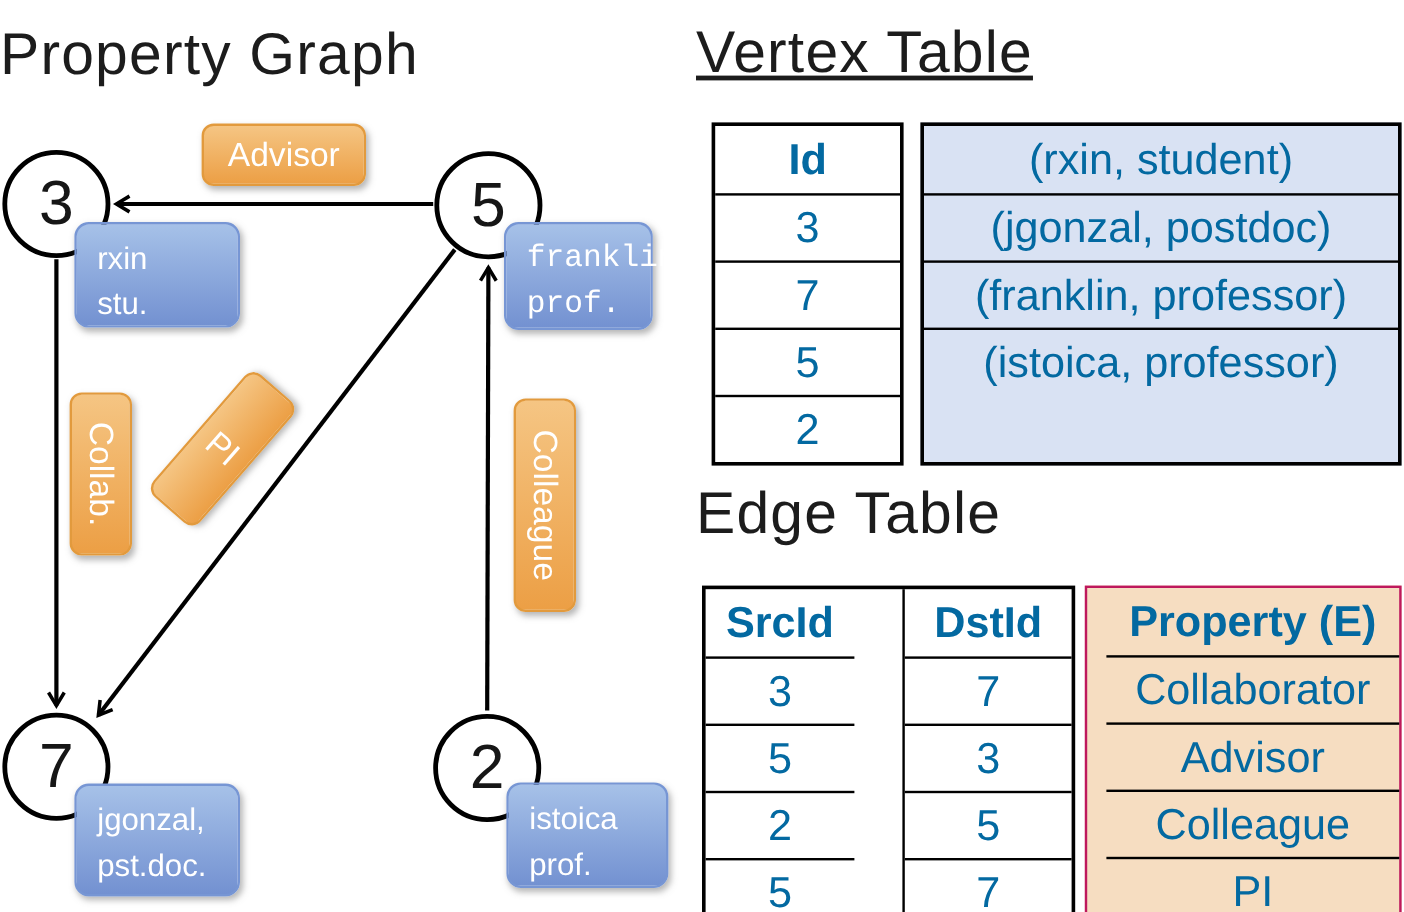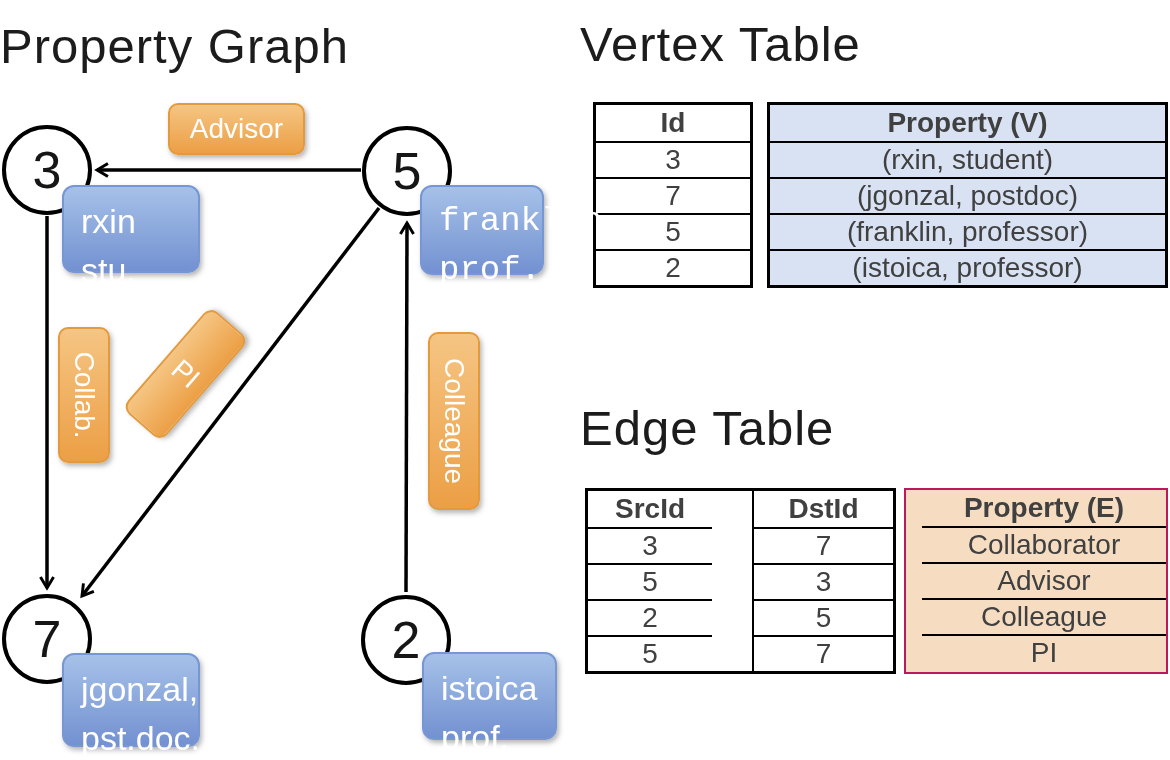--- a/index.html
+++ b/index.html
@@ -2,21 +2,21 @@
 <html style="--vertex-property-bg: #d9e2f3; --edge-property-bg: #f6ddc1; --node-label-blue-top: #a6c1e8; --node-label-blue-bottom: #7391d1; --edge-label-orange-top: #f5c583; --edge-label-orange-bottom: #ec9f45; --line-color: #000000;"><head>
 <meta charset="utf-8">
 <style>
   * { margin:0; padding:0; box-sizing:border-box; }
   html,body { background:#fff; }
   body { font-family:"Liberation Sans", sans-serif; }
   .stage { position:relative; width:1170px; height:760px; background:#fff; overflow:hidden; }
 
   .big-title { position:absolute; font-size:49px; color:#1c1c1c; letter-spacing:1px; }
   #pg-title { left:0; top:18px; width:565px; }
-  #vt-title { left:580px; top:16px; width:570px; }
+  #vt-title { left:580px; top:16px; width:570px;text-decoration:underline; }
   #et-title { left:580px; top:400px; width:570px; }
 
   
   svg.edges { position:absolute; left:0; top:0; z-index:1; }
 
   .node { position:absolute; width:90px; height:90px; border:4px solid #000; border-radius:50%;
           background:#fff; z-index:2; display:flex; align-items:center; justify-content:center;
           font-size:52px; color:#161616; }
   #node3 { left:2px;  top:125px; }
   #node5 { left:362px; top:126px; }
@@ -29,29 +29,29 @@
             display:flex; align-items:center; justify-content:center; font-size:28px; }
   #advisor   { left:168px; top:103px; width:137px; height:52px; }
   #collab    { left:58px;  top:327px; width:52px;  height:136px; }
   #colleague { left:428px; top:332px; width:52px;  height:178px; }
   #pi        { left:118px; top:348px; width:135px; height:52px; transform:rotate(-49deg); }
   .vtext { transform:rotate(90deg); white-space:nowrap; }
 
   .vcard { position:absolute; z-index:4; border-radius:12px; color:#fff;
            background:linear-gradient(180deg, var(--node-label-blue-top,#a6c1e8), var(--node-label-blue-bottom,#7391d1));
            border:2px solid #7796d4; box-shadow:2px 3px 5px rgba(110,110,110,.5);
-           font-size:34px; line-height:1.45; padding:10px 8px 0 17px; }
+           font-size:26px; line-height:1.45; padding:10px 8px 0 17px; }
   #card-rxin     { left:62px;  top:185px; width:138px; height:88px; }
   #card-franklin { left:420px; top:185px; width:124px; height:90px;font-family:Liberation Mono, monospace; }
   #card-jgonzal  { left:62px;  top:653px; width:138px; height:94px; }
   #card-istoica  { left:422px; top:652px; width:135px; height:88px; }
 
   
-  .cell { height:36px; display:flex; align-items:center; justify-content:center;
-          font-size:28px; color:#404040; }
+  .cell { height:56px; display:flex; align-items:center; justify-content:center;
+          font-size:36px; color:#0369a1; }
   .cell.hdr { font-weight:bold; }
   .cell + .cell { border-top:2px solid #000; }
 
   .vtable { position:absolute; left:593px; top:102px; width:575px; display:flex; z-index:2; }
   .vt-id   { width:160px; border:3px solid #000; background:#fff; }
   .vt-prop { margin-left:14px; flex:1; border:3px solid #000;
              background:var(--vertex-property-bg,#d9e2f3); }
 
   .etable { position:absolute; left:585px; top:488px; width:583px; display:flex; z-index:2; }
   .et-left { display:flex; border:3px solid #000; background:#fff;gap:40px; }
@@ -126,21 +126,20 @@
 
   <div class="vtable">
     <div class="vt-id">
       <div class="cell hdr">Id</div>
       <div class="cell">3</div>
       <div class="cell">7</div>
       <div class="cell">5</div>
       <div class="cell">2</div>
     </div>
     <div class="vt-prop">
-      <div class="cell hdr">Property (V)</div>
       <div class="cell">(rxin, student)</div>
       <div class="cell">(jgonzal, postdoc)</div>
       <div class="cell">(franklin, professor)</div>
       <div class="cell">(istoica, professor)</div>
     </div>
   </div>
 
   <div class="etable">
     <div class="et-left">
       <div class="et-src">

